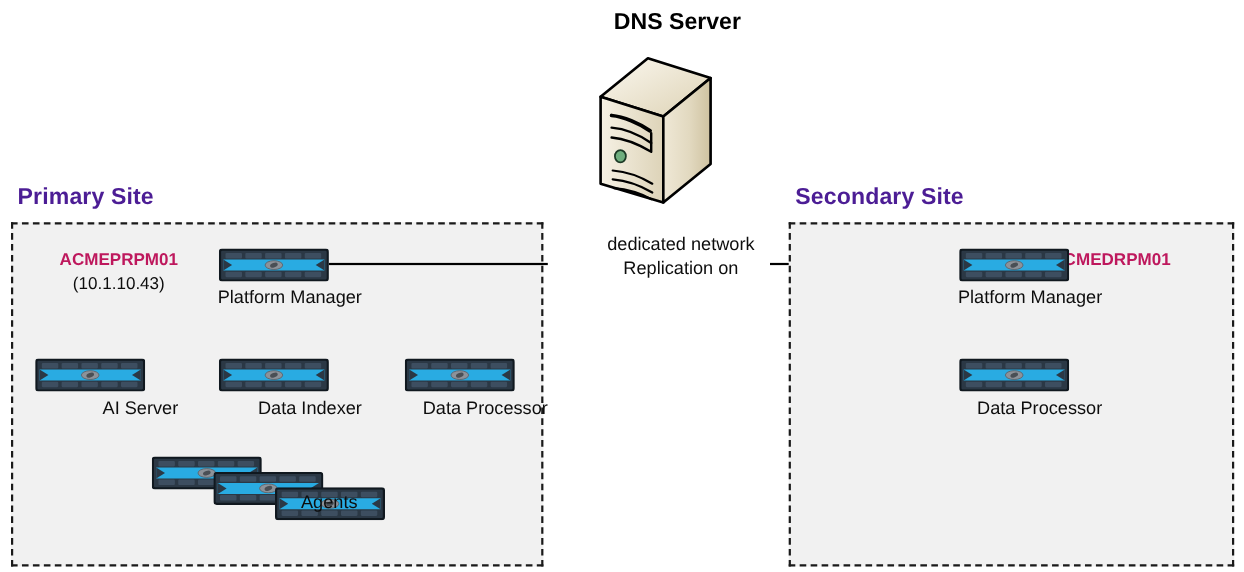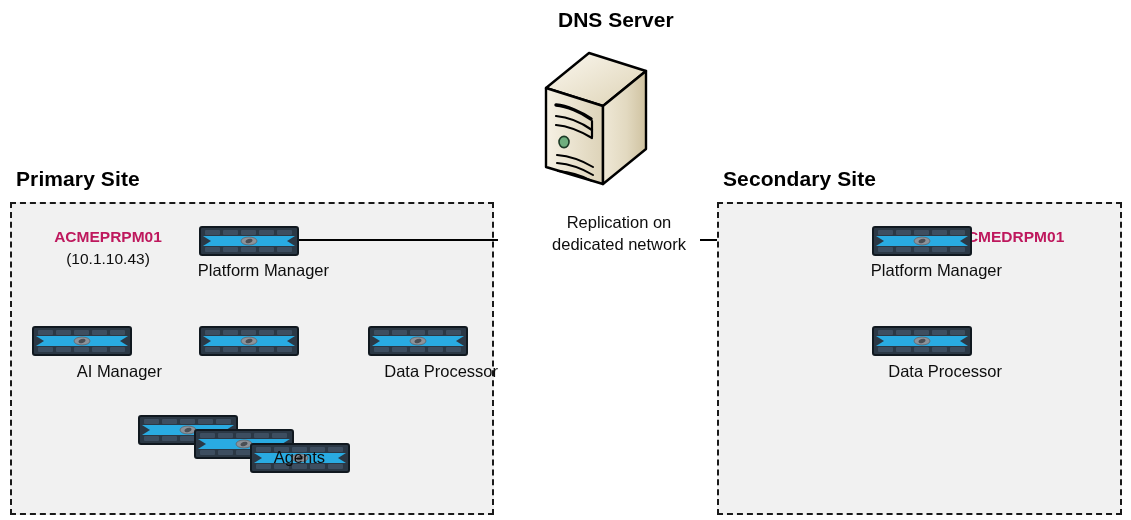--- a/index.html
+++ b/index.html
@@ -15,21 +15,21 @@
     background: #ffffff;
     font-family: "Liberation Sans", "DejaVu Sans", sans-serif;
     overflow: hidden;
   }
 
   
   .site-heading {
     position: absolute;
     font-weight: bold;
     font-size: 21px;
-    color: #000000;
+    color: #4c1d95;
     letter-spacing: 0.1px;
     white-space: nowrap;
   }
   .site-box {
     position: absolute;
     border: 2px dashed #1a1a1a;
     background: #f1f1f1;
     box-sizing: border-box;
   }
 
@@ -191,21 +191,21 @@
           <rect x="60" y="21" width="15" height="5" rx="1"></rect>
         <rect x="78" y="21" width="15" height="5" rx="1"></rect>
       </g>
       <path d="M4,10 L96,10 L96,20 L4,20 Z" fill="#29abe2"></path>
       <path d="M4,10 L12,15 L4,20 Z" fill="#2b3845"></path>
       <path d="M96,10 L88,15 L96,20 Z" fill="#2b3845"></path>
       <ellipse cx="50" cy="15" rx="8" ry="4" fill="#8d9299" stroke="#5d6269" stroke-width="0.8"></ellipse>
       <ellipse cx="50" cy="15" rx="3.6" ry="2" fill="#4a4f55" transform="rotate(-20 50 15)"></ellipse>
     </svg>
   </div>
-  <div class="dev-label" style="left:2px; top:362px; width:160px;">AI Manager</div>
+  <div class="dev-label" style="left:2px; top:362px; width:160px;">AI Server</div>
 
   <div class="dev" style="left:199px; top:326px;">
     <svg viewBox="0 0 100 30">
       <rect x="1" y="1" width="98" height="28" rx="2" fill="#2b3845" stroke="#10181f" stroke-width="2"></rect>
       <g fill="#3d4e60">
         <rect x="6" y="4" width="15" height="5" rx="1"></rect>
           <rect x="24" y="4" width="15" height="5" rx="1"></rect>
         <rect x="42" y="4" width="15" height="5" rx="1"></rect>
           <rect x="60" y="4" width="15" height="5" rx="1"></rect>
         <rect x="78" y="4" width="15" height="5" rx="1"></rect>
@@ -215,20 +215,21 @@
           <rect x="60" y="21" width="15" height="5" rx="1"></rect>
         <rect x="78" y="21" width="15" height="5" rx="1"></rect>
       </g>
       <path d="M4,10 L96,10 L96,20 L4,20 Z" fill="#29abe2"></path>
       <path d="M4,10 L12,15 L4,20 Z" fill="#2b3845"></path>
       <path d="M96,10 L88,15 L96,20 Z" fill="#2b3845"></path>
       <ellipse cx="50" cy="15" rx="8" ry="4" fill="#8d9299" stroke="#5d6269" stroke-width="0.8"></ellipse>
       <ellipse cx="50" cy="15" rx="3.6" ry="2" fill="#4a4f55" transform="rotate(-20 50 15)"></ellipse>
     </svg>
   </div>
+  <div class="dev-label" style="left:169px; top:362px; width:160px;">Data Indexer</div>
 
   <div class="dev" style="left:368px; top:326px;">
     <svg viewBox="0 0 100 30">
       <rect x="1" y="1" width="98" height="28" rx="2" fill="#2b3845" stroke="#10181f" stroke-width="2"></rect>
       <g fill="#3d4e60">
         <rect x="6" y="4" width="15" height="5" rx="1"></rect>
           <rect x="24" y="4" width="15" height="5" rx="1"></rect>
         <rect x="42" y="4" width="15" height="5" rx="1"></rect>
           <rect x="60" y="4" width="15" height="5" rx="1"></rect>
         <rect x="78" y="4" width="15" height="5" rx="1"></rect>
@@ -312,22 +313,22 @@
       <ellipse cx="50" cy="15" rx="8" ry="4" fill="#8d9299" stroke="#5d6269" stroke-width="0.8"></ellipse>
       <ellipse cx="50" cy="15" rx="3.6" ry="2" fill="#4a4f55" transform="rotate(-20 50 15)"></ellipse>
     </svg>
   </div>
   <div class="dev-label" style="left:165px; top:448px; width:160px; z-index:4;">Agents</div>
 
   <div class="link-line" style="left:299px; top:239px; width:199px;"></div>
   <div class="link-line" style="left:691px; top:239px; width:166px;"></div>
   <div class="link-arrowhead" style="left:855px; top:232px;"></div>
   <div class="link-label" style="left:538px; top:212px; width:156px;">
+    <div>dedicated network</div>
     <div>Replication on</div>
-    <div>dedicated network</div>
   </div>
 
   <div class="site-heading" style="left:723px; top:167px;">Secondary Site</div>
 
   <div class="site-box" style="left:717px; top:202px; width:405px; height:313px;"></div>
 
   <div class="host-name" style="left:930px; top:228px; width:160px;">ACMEDRPM01</div>
 
   <div class="dev" style="left:872px; top:226px;">
     <svg viewBox="0 0 100 30">

